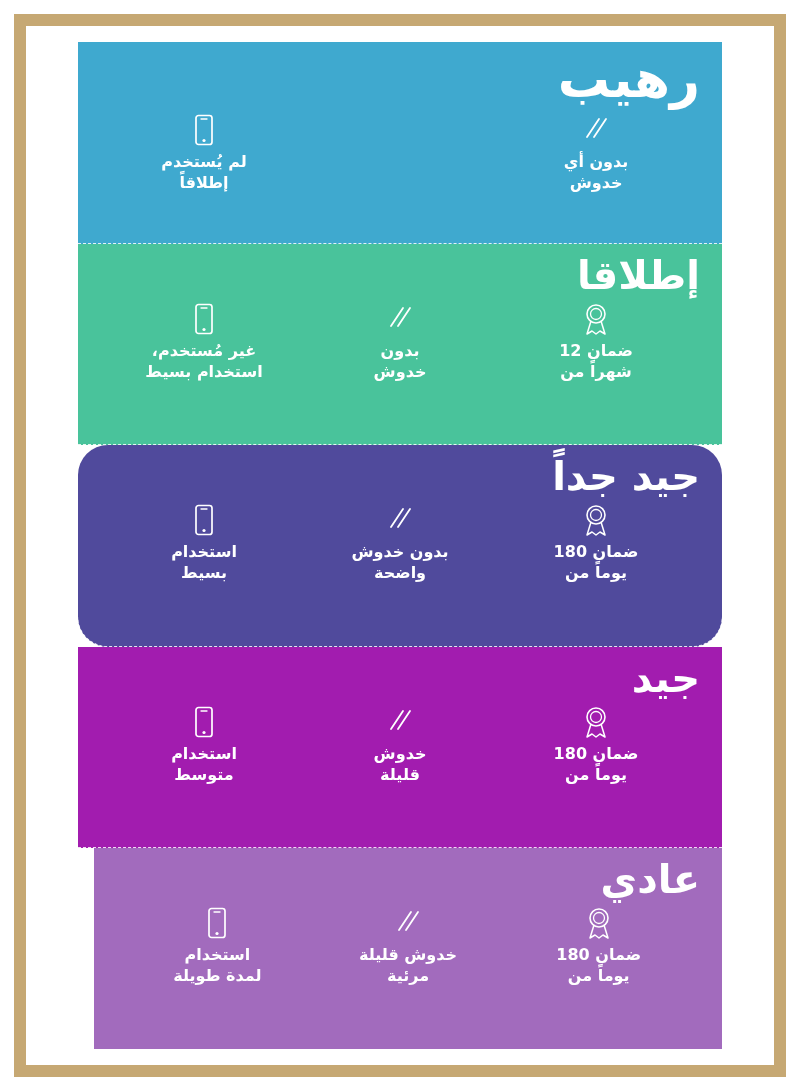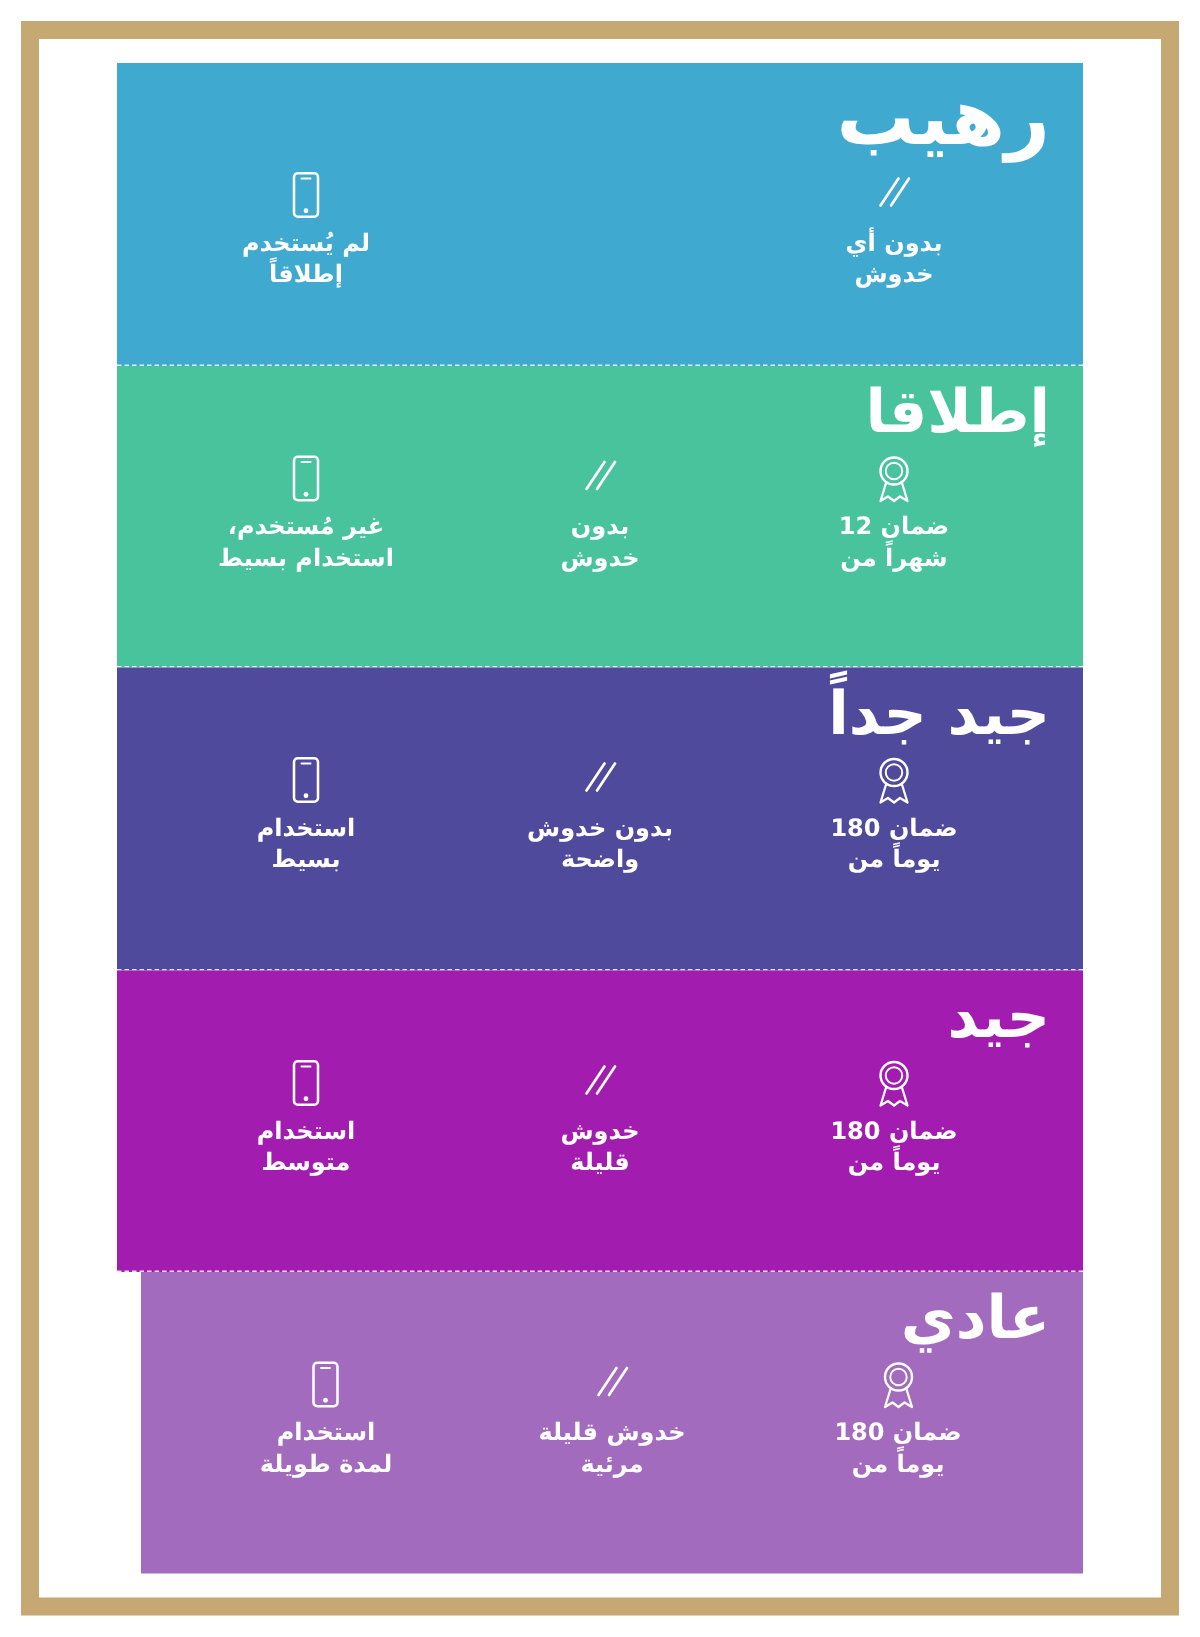--- a/index.html
+++ b/index.html
@@ -112,21 +112,21 @@
     font-size: 16px;
     font-weight: bold;
     line-height: 1.32;
     white-space: pre-line;
     text-align: center;
   }
 
   
   .tier-0 { background: #3fa9cf; }
   .tier-1 { background: #49c39b; }
-  .tier-2 { background: #504a9c; }
+  .tier-2 { background: #504a9c; border-radius: 30px; }
   .tier-3 { background: #e8467c; }
   .tier-4 { background: #a26bbd; }
 
   .tier-0 .tier-title { font-size: 52px; }
   .tier-1 .tier-title { font-size: 40px; }
   .tier-2 .tier-title { font-size: 40px; }
   .tier-3 .tier-title { font-size: 40px; }
   .tier-4 .tier-title { font-size: 40px; }
 </style>
 </head>

